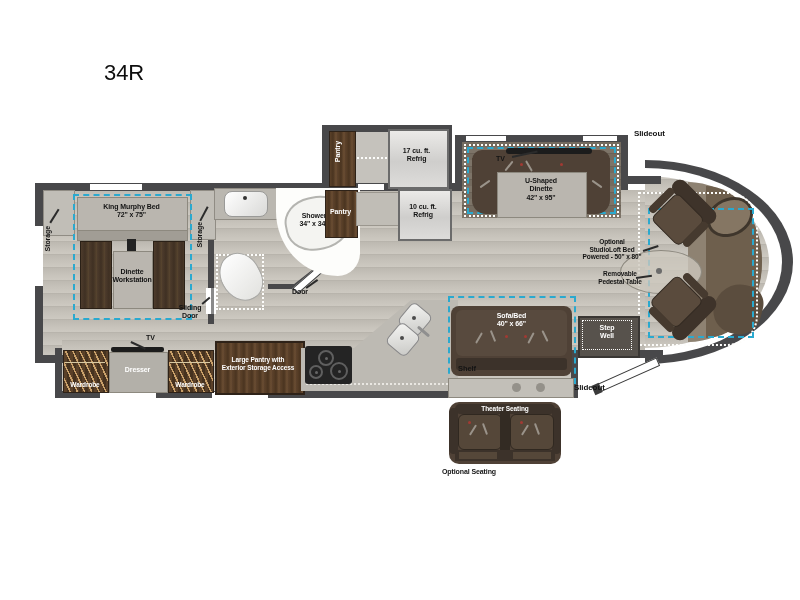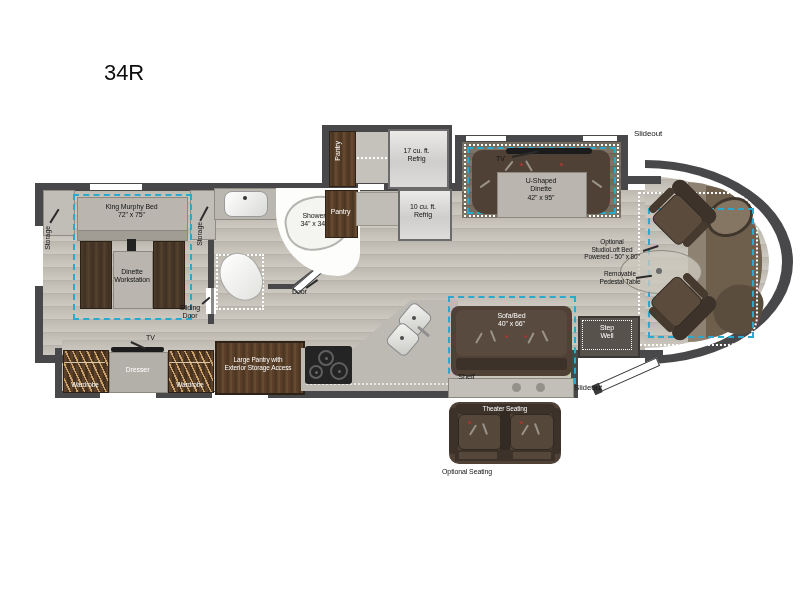--- a/index.html
+++ b/index.html
@@ -11,21 +11,21 @@
   .wood{background:repeating-linear-gradient(0deg,#cdc9c1 0px,#c6c2ba 6px,#bdb9b1 12px,#b3afa7 13px);}
   .graycab{background:#c1beb7;border:1px solid #908c84;}
   .cabwood{background:repeating-linear-gradient(90deg,#5a4028 0px,#4a3420 3px,#6b4e33 6px,#553c28 8px);border:1px solid #2e2218;}
   .benchwood{background:repeating-linear-gradient(90deg,#4e3c2c 0px,#3f3023 4px,#58452f 8px);border:1px solid #2a2016;}
   .hanger{background:repeating-linear-gradient(65deg,rgba(0,0,0,0) 0 5px,#c9a06a 5px 6.5px),repeating-linear-gradient(90deg,#5a4028 0 3px,#46321f 3px 6px);border:1px solid #2e2218;}
   .fridge{background:linear-gradient(180deg,#ebeae8,#cfcecc 55%,#dddcda);border:2px solid #6b6b6b;}
   .table{background:#bab6af;border:1.5px solid #8d897f;}
   .brown{background:#4f4136;}
   .dash-cyan{position:absolute;border:2px dashed #2aa9cf;}
   .dot-white{position:absolute;border:2px dotted #fdfdfb;}
-  .lbl{position:absolute;font-weight:normal;font-size:7px;line-height:1.18;color:#141414;
+  .lbl{position:absolute;font-weight:bold;font-size:7px;line-height:1.18;color:#141414;
        white-space:pre-line;text-align:center;letter-spacing:-0.1px;}
   .lblw{color:#fff;}
   .vert{writing-mode:vertical-rl;transform:rotate(180deg);white-space:nowrap;}
   .ptr{position:absolute;height:1.5px;background:#2b2b2b;transform-origin:0 50%;}
   .belt{position:absolute;width:2px;height:12px;background:#9a938a;border-radius:2px;}
   .rdot{position:absolute;width:3px;height:3px;background:#a23a33;border-radius:50%;}
   .burner{position:absolute;border:2px solid #5f5f5f;border-radius:50%;}
   .burner:after{content:"";position:absolute;left:50%;top:50%;width:3px;height:3px;margin:-1.5px;background:#666;border-radius:50%;}
 </style>
 </head>
@@ -170,21 +170,21 @@
   <div class="abs" style="left:456px;top:358px;width:111px;height:12px;background:#3c322a;border-radius:3px;"></div>
   <div class="belt" style="left:478px;top:332px;transform:rotate(30deg);"></div>
   <div class="belt" style="left:492px;top:330px;transform:rotate(-22deg);"></div>
   <div class="belt" style="left:530px;top:332px;transform:rotate(28deg);"></div>
   <div class="belt" style="left:544px;top:330px;transform:rotate(-26deg);"></div>
   <div class="rdot" style="left:505px;top:335px;"></div>
   <div class="rdot" style="left:524px;top:335px;"></div>
   <div class="lbl lblw" style="left:451px;top:312px;width:121px;">Sofa/Bed
 40" x 66"</div>
   <div class="abs" style="left:448px;top:378px;width:124px;height:18px;background:#c2bfb8;border:1.5px solid #8d897f;"></div>
-  <div class="lbl" style="left:458px;top:373px;font-size:7.5px;">Shelf</div>
+  <div class="lbl" style="left:458px;top:365px;font-size:7.5px;">Shelf</div>
   <div class="abs" style="left:512px;top:383px;width:9px;height:9px;background:#94918a;border-radius:50%;"></div>
   <div class="abs" style="left:536px;top:383px;width:9px;height:9px;background:#94918a;border-radius:50%;"></div>
 
   <div class="abs" style="left:578px;top:316px;width:58px;height:38px;background:#57524c;border:2px solid #3a3734;"></div>
   <div class="dot-white" style="left:582px;top:320px;width:48px;height:28px;border-width:1.5px;"></div>
   <div class="lbl lblw" style="left:578px;top:324px;width:58px;">Step
 Well</div>
   <div class="abs" style="left:598px;top:384px;width:64px;height:7px;background:#fff;border:1.5px solid #3a3a3a;transform:rotate(-24deg);transform-origin:0 50%;"></div>
   <div class="abs" style="left:593px;top:384px;width:8px;height:10px;background:#3a3a3a;transform:rotate(-24deg);"></div>
 

